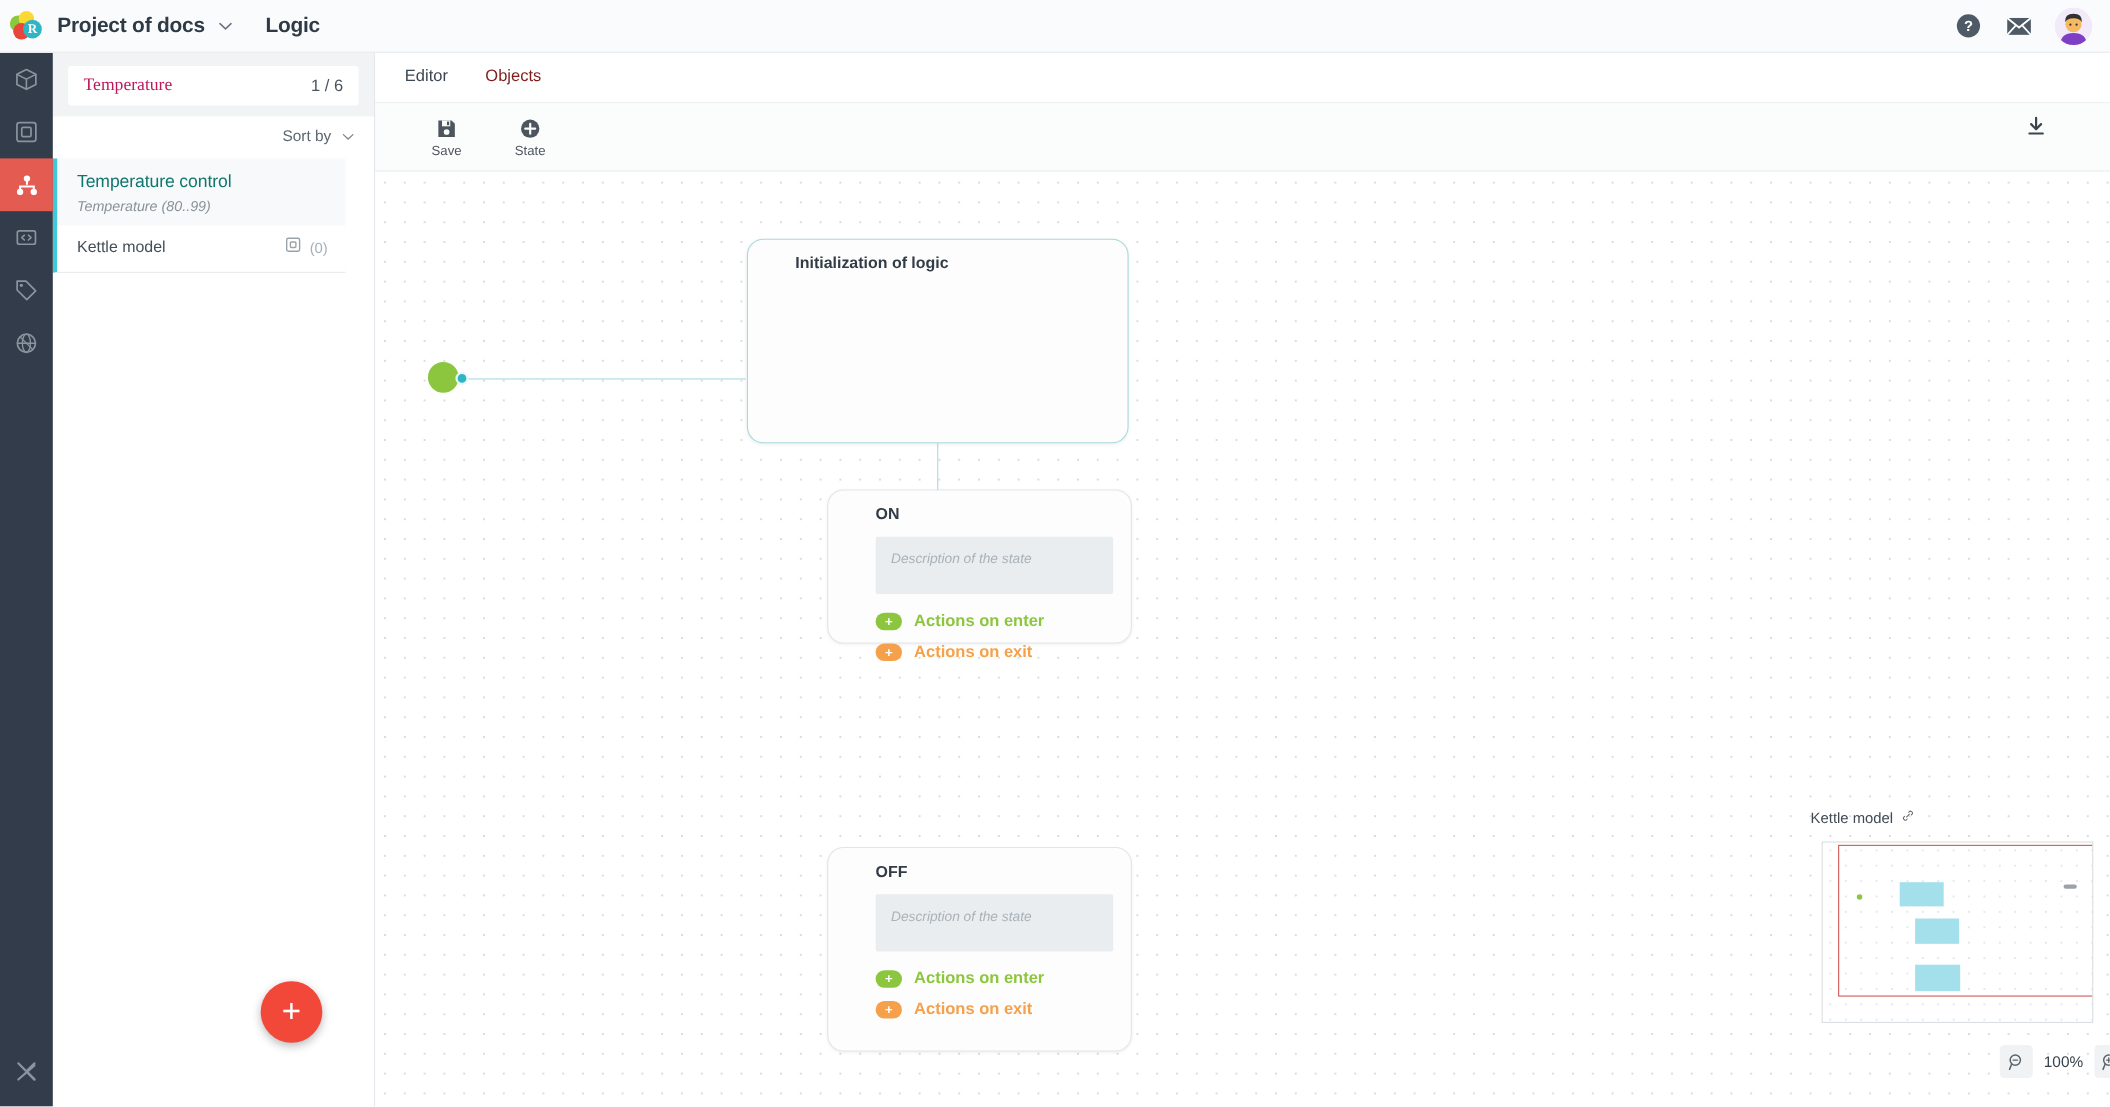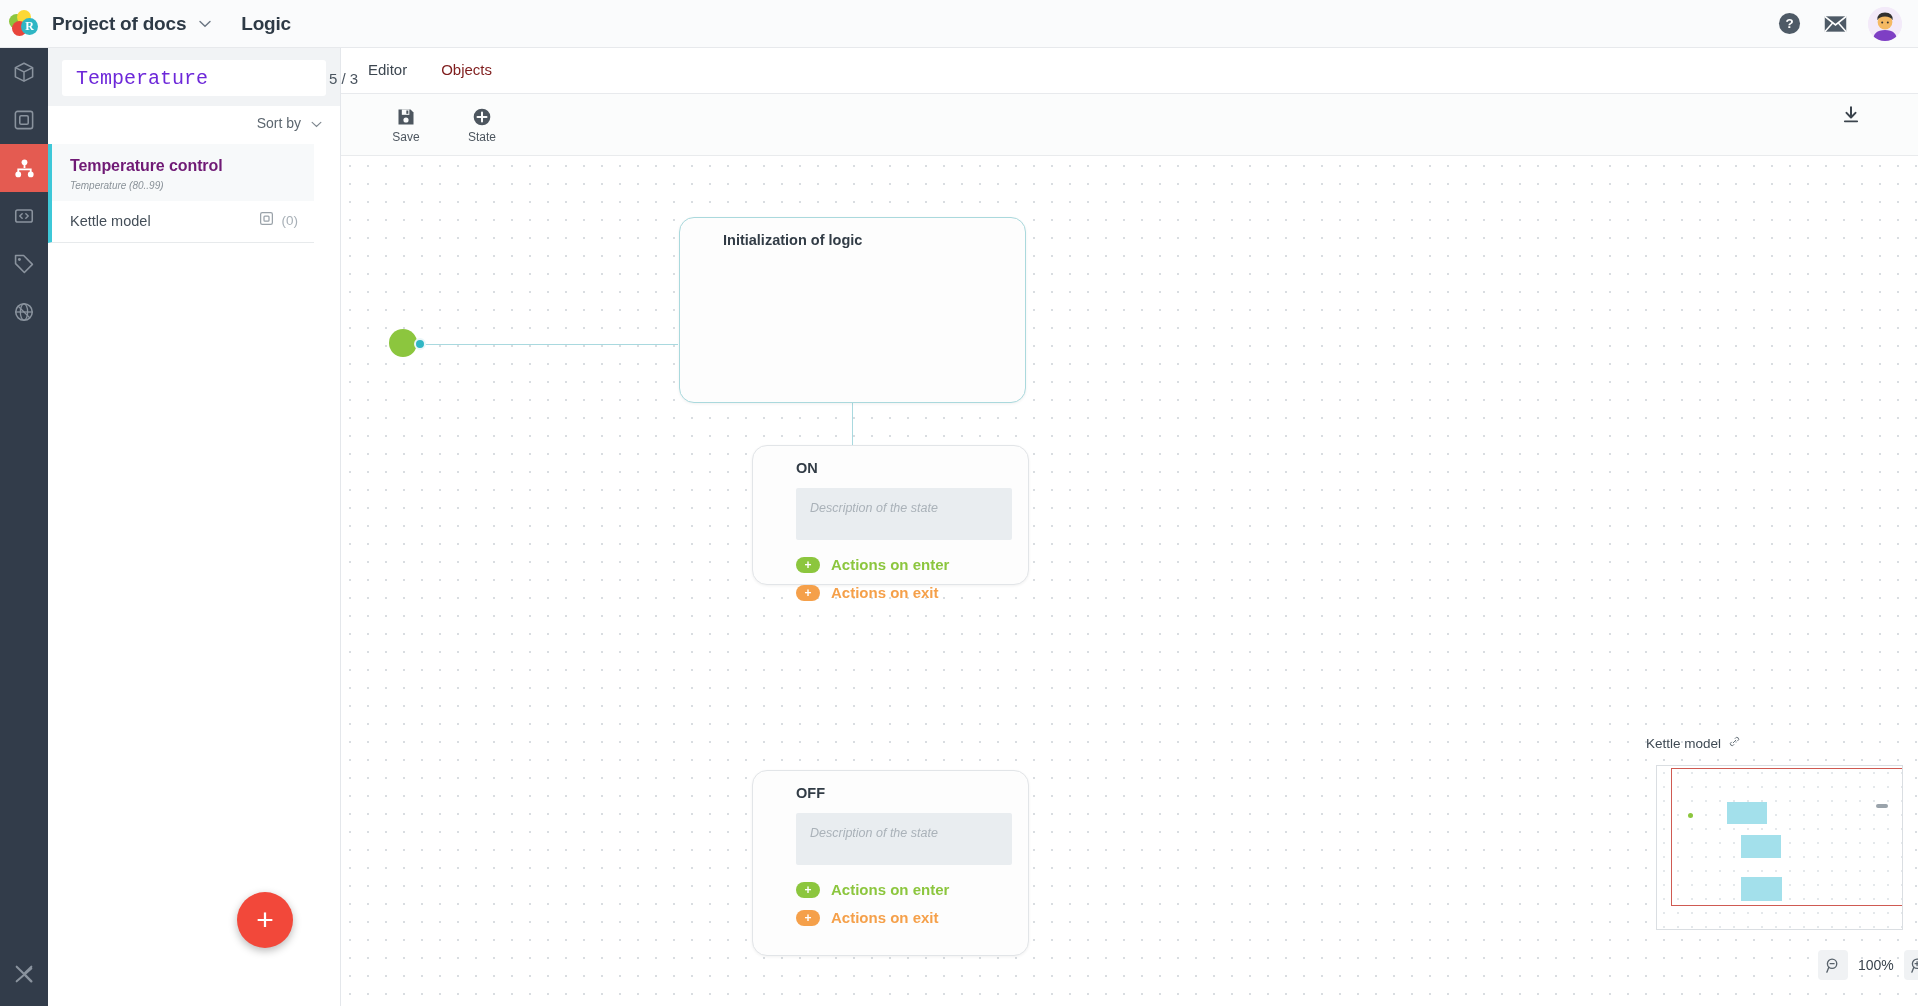--- a/index.html
+++ b/index.html
@@ -55,39 +55,39 @@
     position: absolute; left: 48px; top: 48px; width: 293px; height: 958px;
     background: #ffffff; border-right: 1px solid #e4e7eb; z-index: 20;
   }
   .search-area { background: #f1f3f5; padding: 12px 14px 10px 14px; }
   .search-box {
     background: #fff; border-radius: 3px; height: 36px;
     display: flex; align-items: center; padding: 0 14px;
   }
   .search-box input {
     border: none; outline: none; flex: 1;
-    font-size: 20px; color: #6d28d9; font-family: Liberation Mono, monospace;
+    font-size: 16px; color: #be185d; font-family: Liberation Serif, serif;
     background: transparent;
   }
   .search-count { font-size: 15px; color: #4a545f; white-space: nowrap; }
   .sortbar {
     height: 34px; display: flex; align-items: center; justify-content: flex-end;
     padding-right: 18px; background: #fff;
   }
   .sortbar span { font-size: 14px; color: #5c666f; cursor: pointer; }
   .sort-caret { font-size: 11px; margin-left: 6px; color: #7d868e; }
 
   .list-card {
     margin: 4px 26px 0 0;
     background: #f7f9fa; border-left: 4px solid #3ec8d8;
     border-bottom: 1px solid #e7eaec;
   }
   .list-card-main { padding: 13px 16px 10px 18px; cursor: pointer; }
-  .lc-title { font-size: 16px; font-weight: bold; color: #701a75; letter-spacing: -0.1px; }
-  .lc-sub { font-size: 10px; font-style: italic; color: #8a9299; margin-top: 5px; }
+  .lc-title { font-size: 16px; font-weight: normal; color: #0f766e; letter-spacing: -0.1px; }
+  .lc-sub { font-size: 13px; font-style: italic; color: #8a9299; margin-top: 5px; }
   .lc-row {
     display: flex; align-items: center; padding: 10px 16px 12px 18px;
     background: #ffffff; cursor: pointer;
   }
   .lc-row-name { font-size: 14.5px; color: #444e58; }
   .lc-row-right { margin-left: auto; display: flex; align-items: center; gap: 8px; }
   .lc-count { font-size: 13.5px; color: #a8b0b7; }
 
   .fab {
     position: absolute; left: 237px; top: 892px;
@@ -292,21 +292,21 @@
         <path d="M13 13 L20 20" stroke="#8a939e" stroke-width="2.6" fill="none" stroke-linecap="round"></path>
       </svg>
     </div>
   </div>
 </div>
 
 <div class="panel">
   <div class="search-area">
     <div class="search-box">
       <input type="text" value="Temperature" style="">
-      <span class="search-count">5 / 3</span>
+      <span class="search-count">1 / 6</span>
     </div>
   </div>
   <div class="sortbar">
     <span>
       <span>Sort by</span>
       <span class="sort-caret">
         <svg width="11" height="7" viewBox="0 0 12 8" style="vertical-align:middle">
             <path d="M1 1.6 L6 6.2 L11 1.6" stroke="#7d868e" stroke-width="1.3" fill="none" stroke-linecap="round"></path>
           </svg>
       </span>

